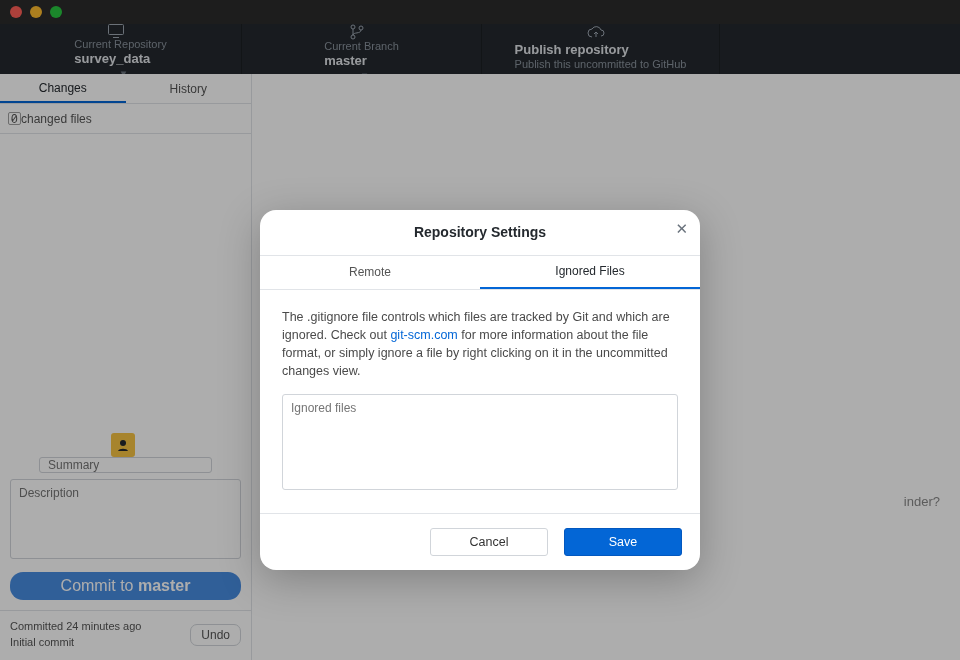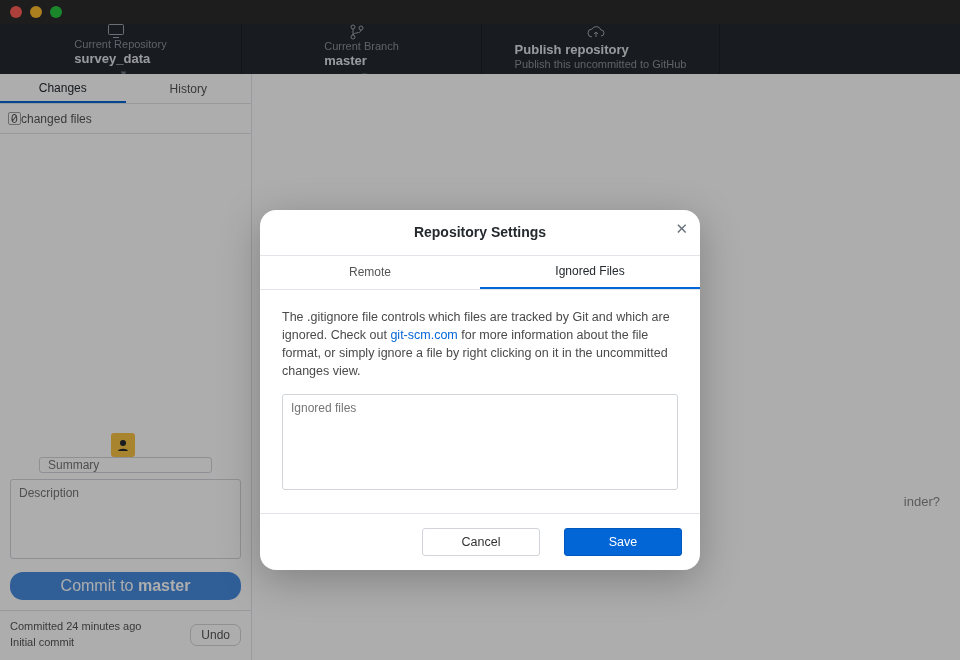--- a/index.html
+++ b/index.html
@@ -51,21 +51,21 @@
   .modal { width: 440px; background: #fff; border-radius: 16px; box-shadow: 0 10px 40px rgba(0,0,0,0.25); pointer-events: auto; overflow: hidden; margin-top: 120px; }
   .modal-header { height: 46px; display: flex; align-items: center; justify-content: center; position: relative; border-bottom: 1px solid #e1e4e8; }
   .modal-title { font-size: 14px; font-weight: 600; color: #24292e; }
   .modal-close { position: absolute; right: 12px; top: 10px; color: #6a737d; font-size: 15px; cursor: pointer; }
   .modal-tabs { display: flex; height: 34px; border-bottom: 1px solid #e1e4e8; }
   .mtab { flex: 1; display: flex; align-items: center; justify-content: center; font-size: 12px; color: #545454; cursor: pointer; }
   .mtab.active { border-bottom: 2px solid #0366d6; color: #24292e; }
   .modal-body { padding: 18px 22px; font-size: 12.5px; color: #4a4a4a; line-height: 1.45; }
   .modal-body a { color: #0366d6; text-decoration: none; }
   .ignore-input { width: 100%; height: 96px; margin-top: 14px; border: 1px solid #d1d5da; border-radius: 3px; padding: 6px 8px; font-size: 12px; color: #999; resize: none; font-family: inherit; }
-  .modal-footer { display: flex; justify-content: flex-end; gap: 24px; padding: 14px 18px; border-top: 1px solid #e1e4e8; }
+  .modal-footer { display: flex; justify-content: flex-end; gap: 16px; padding: 14px 18px; border-top: 1px solid #e1e4e8; }
   .btn { height: 28px; padding: 0 18px; border-radius: 3px; font-size: 12.5px; cursor: pointer; min-width: 118px; }
   .btn-secondary { background: #fff; border: 1px solid #d1d5da; color: #333; }
   .btn-primary { background: #0366d6; border: 1px solid #0358bf; color: #fff; }
   svg { display: block; }
 </style>
 </head>
 <body>
 
 <div class="window">
 

